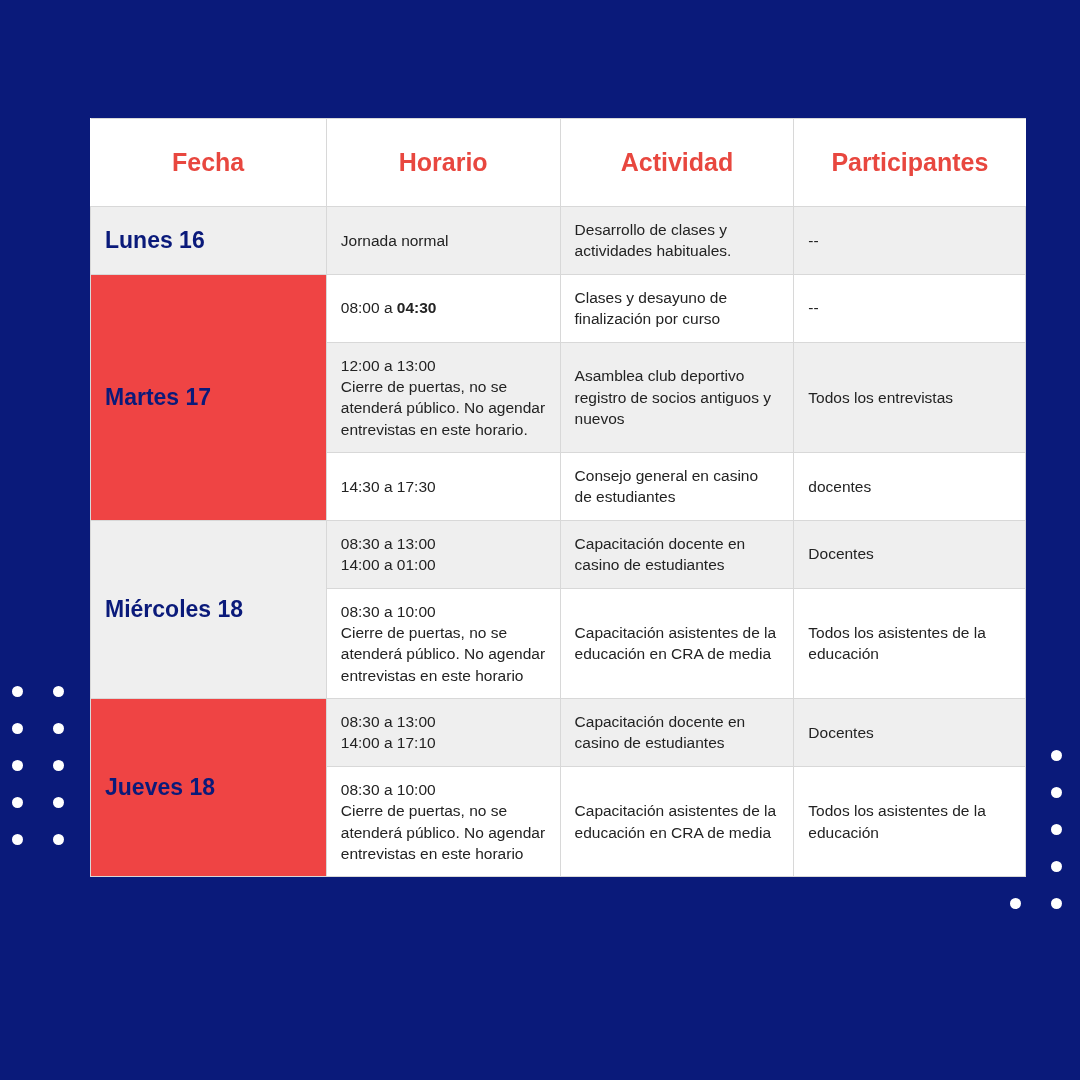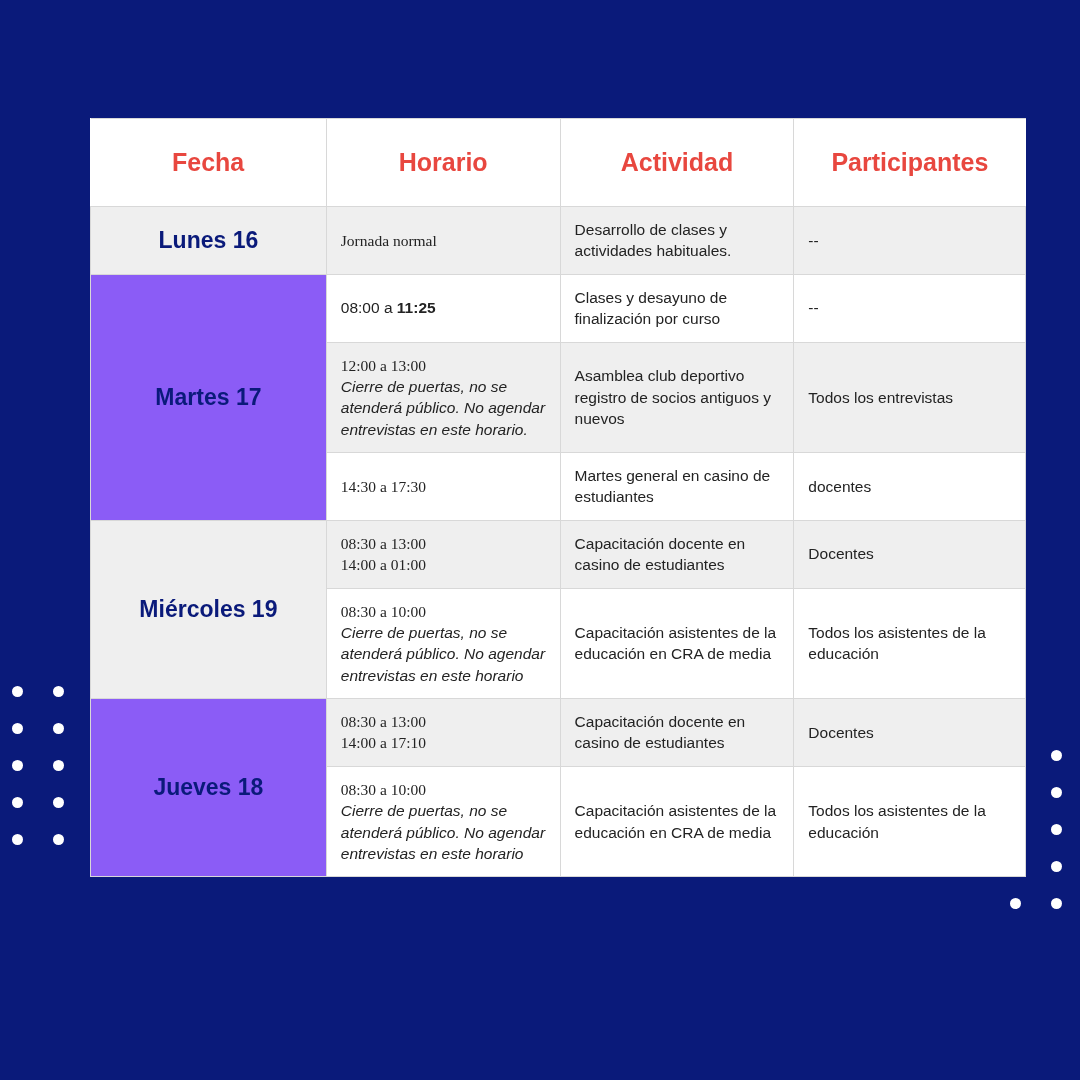--- a/index.html
+++ b/index.html
@@ -73,44 +73,43 @@
     font-size: 25px;
     font-weight: bold;
     text-align: center;
     background: #ffffff;
     border-top: none;
   }
   thead th:first-child { border-left: none; }
   thead th:last-child { border-right: none; }
 
   td.day {
-    text-align: center;
+    text-align: left;
     color: #0a1a7a;
     font-size: 23px;
     font-weight: bold;
   }
 
   td.cell {
     font-size: 15.5px;
     color: #232323;
     line-height: 1.38;
   }
 
   tr.shade td { background: #efefef; }
   tr.plain td { background: #ffffff; }
 
   td.day.shade { background: #efefef; }
-  td.day.plain { background: #8b5cf6; }
+  td.day.plain { background: #ef4444; }
 
   .note {
-    font-style: italic;
   }
   .bold { font-weight: bold; }
 
-  .time-line { display: block; font-family: Liberation Serif, serif; }
+  .time-line { display: block; }
 </style>
 </head>
 <body>
 
 <div class="dots" id="dots-left">
   <span class="dot"></span>
   <span class="dot"></span>
   <span class="dot"></span>
   <span class="dot"></span>
   <span class="dot"></span>
@@ -157,43 +156,43 @@
         <td class="cell">
           <span class="time-line">Jornada normal</span>
         </td>
         <td class="cell">Desarrollo de clases y actividades habituales.</td>
         <td class="cell">--</td>
       </tr>
 
       <tr class="plain">
         <td class="day plain" rowspan="3">Martes 17</td>
         <td class="cell">
-          <span>08:00 a </span><span class="bold">11:25</span>
+          <span>08:00 a </span><span class="bold">04:30</span>
         </td>
         <td class="cell">Clases y desayuno de finalización por curso</td>
         <td class="cell">--</td>
       </tr>
       <tr class="shade">
         <td class="cell">
           <span class="time-line">12:00 a 13:00</span>
           <span class="note">Cierre de puertas, no se atenderá público. No agendar entrevistas en este horario.</span>
         </td>
         <td class="cell">Asamblea club deportivo registro de socios antiguos y nuevos</td>
         <td class="cell">Todos los entrevistas</td>
       </tr>
       <tr class="plain">
         <td class="cell">
           <span class="time-line">14:30 a 17:30</span>
         </td>
-        <td class="cell">Martes general en casino de estudiantes</td>
+        <td class="cell">Consejo general en casino de estudiantes</td>
         <td class="cell">docentes</td>
       </tr>
 
       <tr class="shade">
-        <td class="day shade" rowspan="2">Miércoles 19</td>
+        <td class="day shade" rowspan="2">Miércoles 18</td>
         <td class="cell">
           <span class="time-line">08:30 a 13:00</span>
           <span class="time-line">14:00 a 01:00</span>
         </td>
         <td class="cell">Capacitación docente en casino de estudiantes</td>
         <td class="cell">Docentes</td>
       </tr>
       <tr class="plain">
         <td class="cell">
           <span class="time-line">08:30 a 10:00</span>

